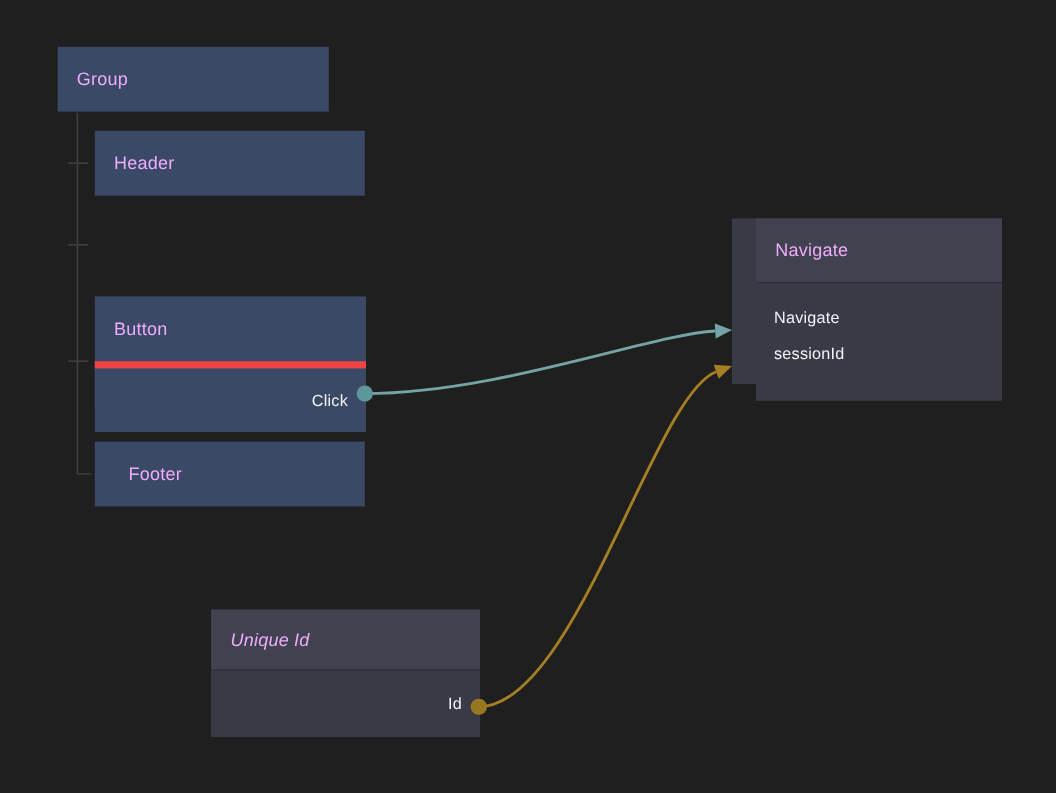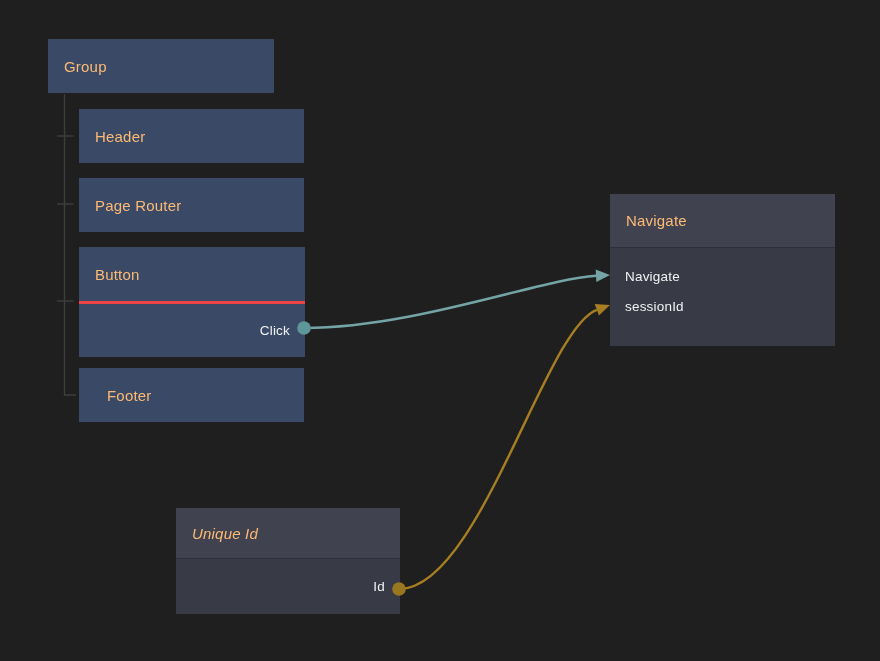--- a/index.html
+++ b/index.html
@@ -8,40 +8,40 @@
     background:#1f1f1f;
     font-family:"Liberation Sans", sans-serif;
   }
   .layer{position:absolute;left:0;top:0;pointer-events:none;}
   .node{position:absolute;box-sizing:border-box;}
   .node.blue{background:#3a4965;}
   .node.gray{background:#383b46;}
   .node-title{
     display:flex;align-items:center;box-sizing:border-box;
     height:54px;padding:0 16px;
-    font-size:15px;letter-spacing:.2px;color:#fdba74;
+    font-size:15px;letter-spacing:.2px;color:#f0abfc;
   }
   .gray .node-title{height:53px;background:#40434f;}
-  .blue .node-body{border-top:3px solid #ef4444;background:#3a4965;}
+  .blue .node-body{border-top:6px solid #ef4444;background:#3a4965;}
   .gray .node-body{background:#383b46;border-top:1px solid #2d303a;}
   .port-row{
     display:flex;align-items:center;box-sizing:border-box;
     font-size:13.5px;color:#f0f2f5;letter-spacing:.2px;
   }
   .port-row.output{justify-content:flex-end;padding-right:15px;}
   .port-row.input{justify-content:flex-start;padding-left:15px;height:30px;}
   
   #node-group{left:48px;top:39px;width:226px;height:54px;}
   #node-header{left:79px;top:109px;width:225px;height:54px;}
   #node-page-router{left:79px;top:178px;width:225px;height:54px;}
   #node-button{left:79px;top:247px;width:226px;height:92px;}
   #node-button .node-body{height:53px;}
   #node-button .port-row{height:53px;}
   #node-footer{left:79px;top:368px;width:225px;height:54px;padding-left:12px;}
-  #node-navigate{left:610px;top:194px;width:225px;height:138px;}
+  #node-navigate{left:610px;top:182px;width:225px;height:138px;padding-left:20px;}
   #node-navigate .node-body{height:85px;padding-top:13px;}
   #node-unique-id{left:176px;top:508px;width:224px;height:106px;}
   #node-unique-id .node-title{height:50px;font-style:italic;}
   #node-unique-id .node-body{height:55px;}
   #node-unique-id .port-row{height:55px;padding-left:19px;}
 </style>
 </head>
 <body>
 
 <div class="canvas">
@@ -54,23 +54,20 @@
   </svg>
 
   <div class="node blue" id="node-group">
     <div class="node-title">Group</div>
   </div>
 
   <div class="node blue" id="node-header">
     <div class="node-title">Header</div>
   </div>
 
-  <div class="node blue" id="node-page-router">
-    <div class="node-title">Page Router</div>
-  </div>
 
   <div class="node blue" id="node-button">
     <div class="node-title">Button</div>
     <div class="node-body">
       <div class="port-row output">
         <span>Click</span>
       </div>
     </div>
   </div>
 

